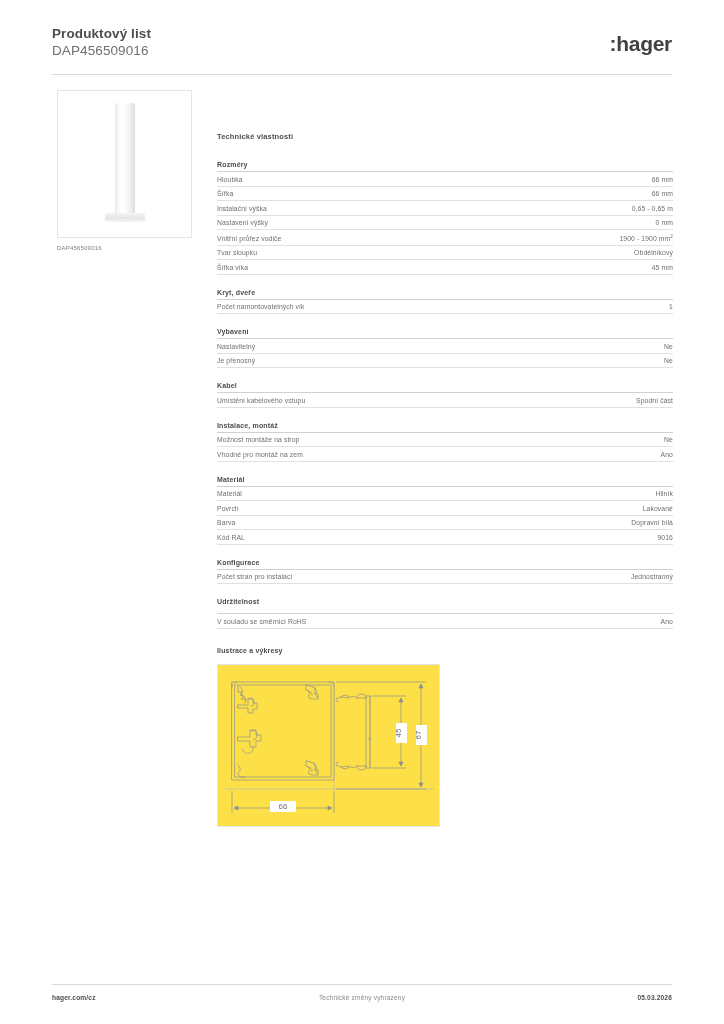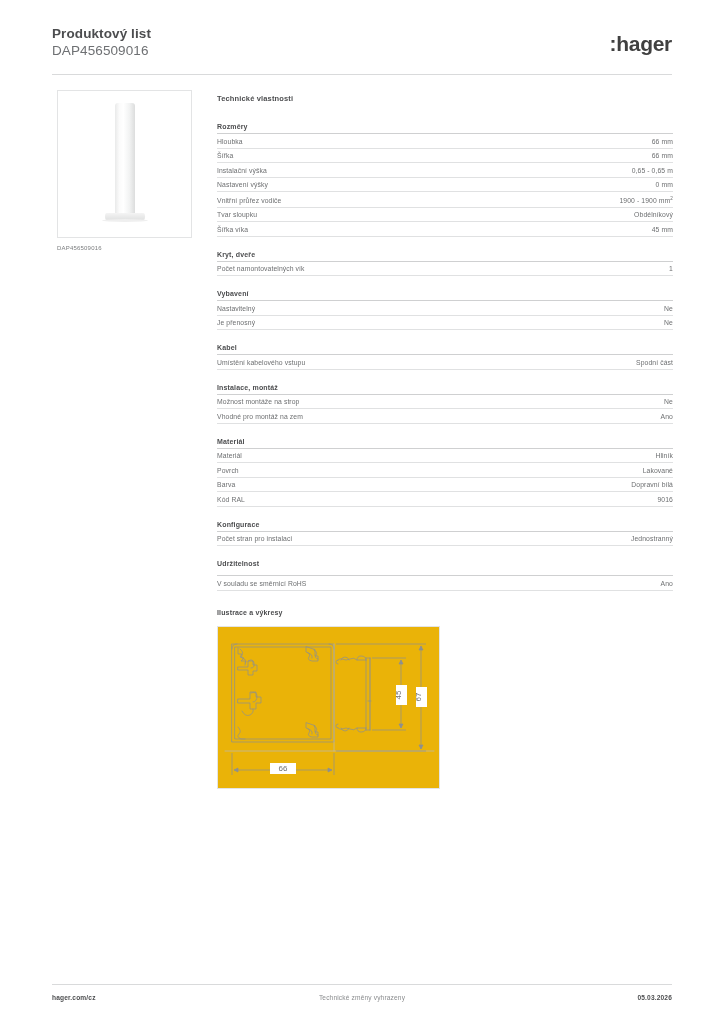--- a/index.html
+++ b/index.html
@@ -120,20 +120,21 @@
     left: 217px;
     top: 94px;
     width: 456px;
   }
   .specs-title {
     font-size: 7.5px;
     font-weight: bold;
     color: #4c4d4f;
     letter-spacing: 0.15px;
     margin-bottom: 20px;
+    margin-top: 38px;
   }
   .group { margin-bottom: 14px; }
   .group-title {
     font-size: 7px;
     font-weight: bold;
     color: #4c4d4f;
     letter-spacing: 0.15px;
     padding-bottom: 3px;
     border-bottom: 1px solid #cfd0d1;
   }
@@ -158,21 +159,21 @@
     font-weight: bold;
     color: #4c4d4f;
     letter-spacing: 0.15px;
     margin-top: 18px;
     margin-bottom: 10px;
   }
   .drawing-box {
     width: 223px;
     height: 163px;
     border: 1px solid #e3e4e5;
-    background: #eab308;
+    background: #fde047;
     box-sizing: border-box;
     position: relative;
   }
   .drawing-box svg { position: absolute; left: 0; top: 0; }
 
   
   .footer-rule {
     position: absolute;
     left: 52px;
     right: 52px;

